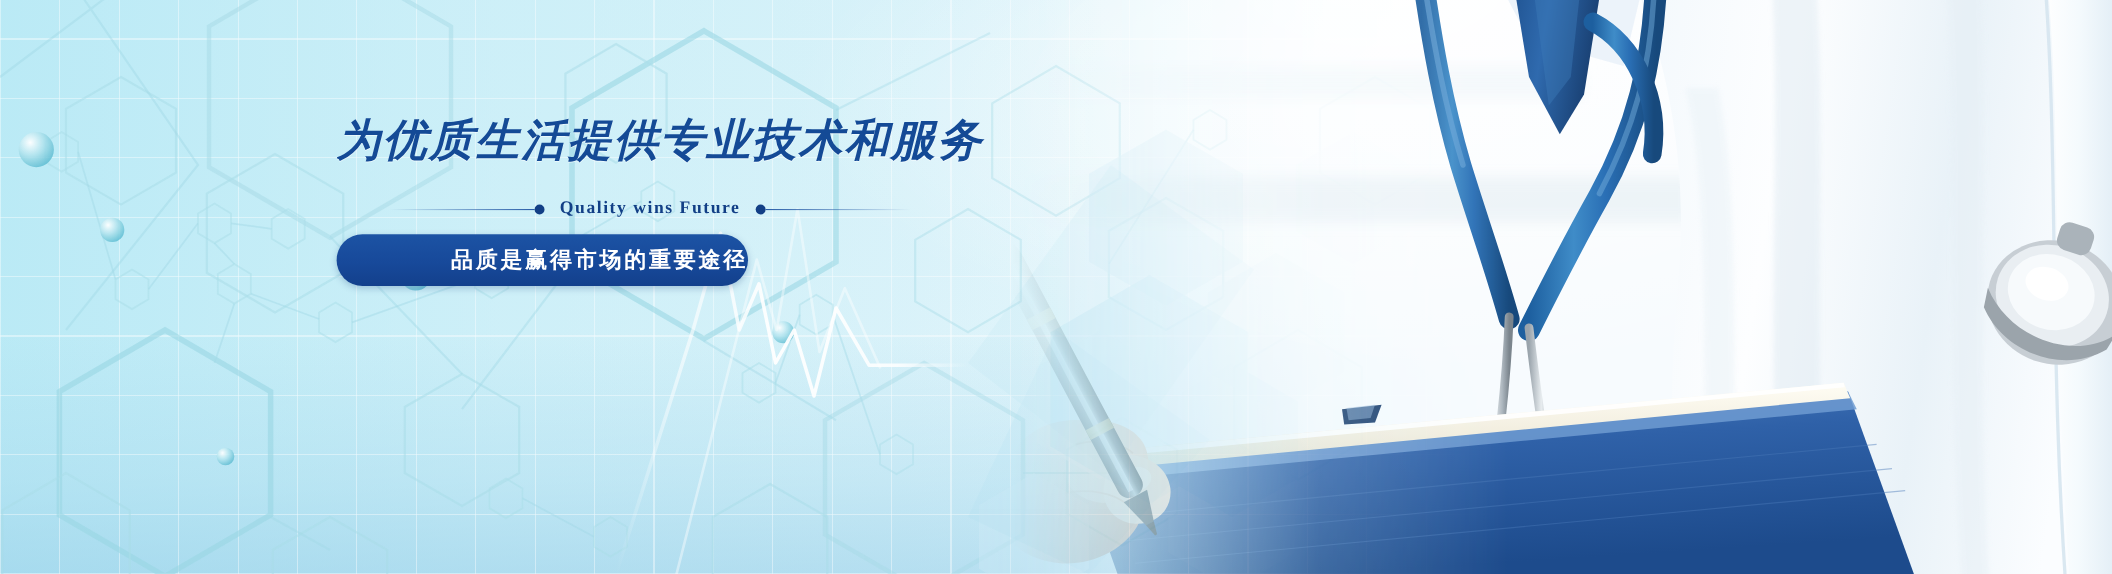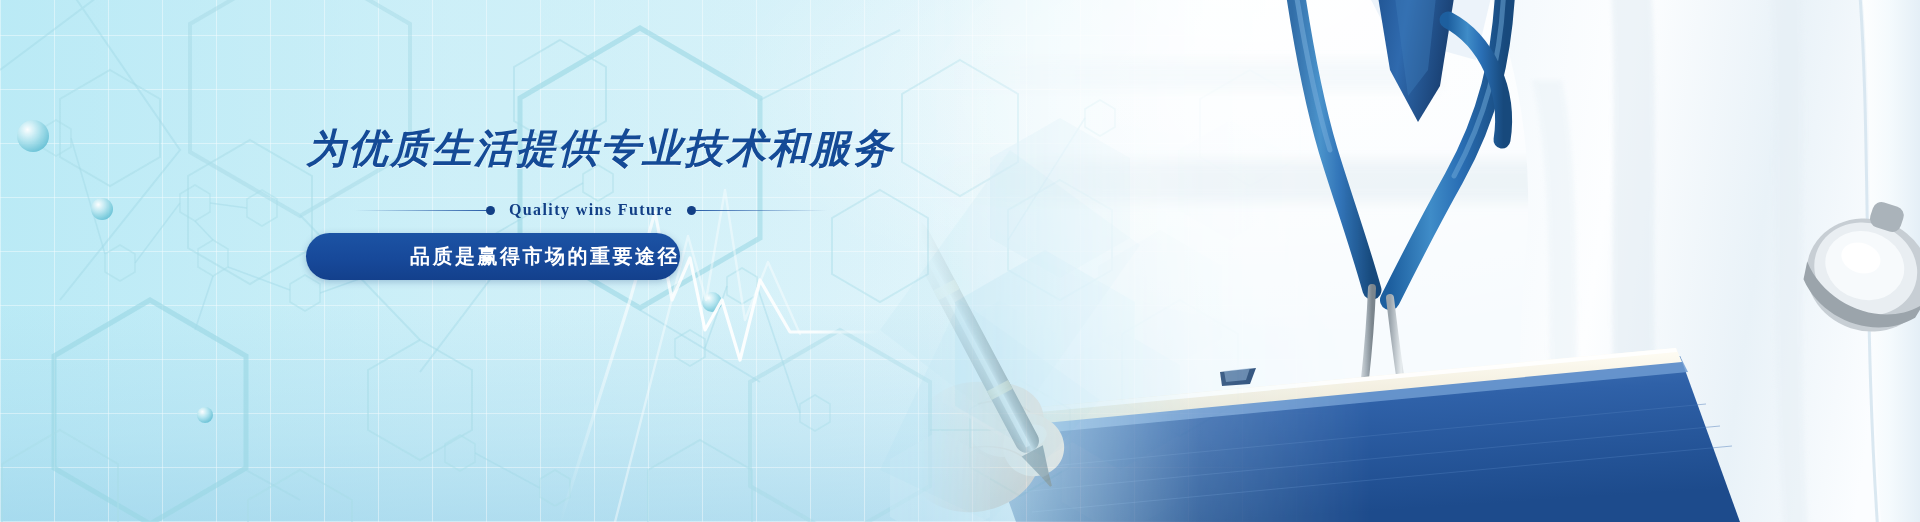--- a/index.html
+++ b/index.html
@@ -42,21 +42,21 @@
   .hex-layer { position:absolute; inset:0; }
   .hex-layer svg { display:block; width:100%; height:100%; }
 
   
   .photo { position:absolute; right:0; top:0; width:1000px; height:522px; }
   .photo svg { display:block; width:100%; height:100%; }
 
   
   .content {
     position:absolute;
-    left:306px; top:128px;
+    left:306px; top:108px;
     width:760px;
   }
   .headline {
     font-size:40px;
     font-weight:bold;
     font-style:italic;
     letter-spacing:2px;
     color:#144a96;
     line-height:1;
     white-space:nowrap;

